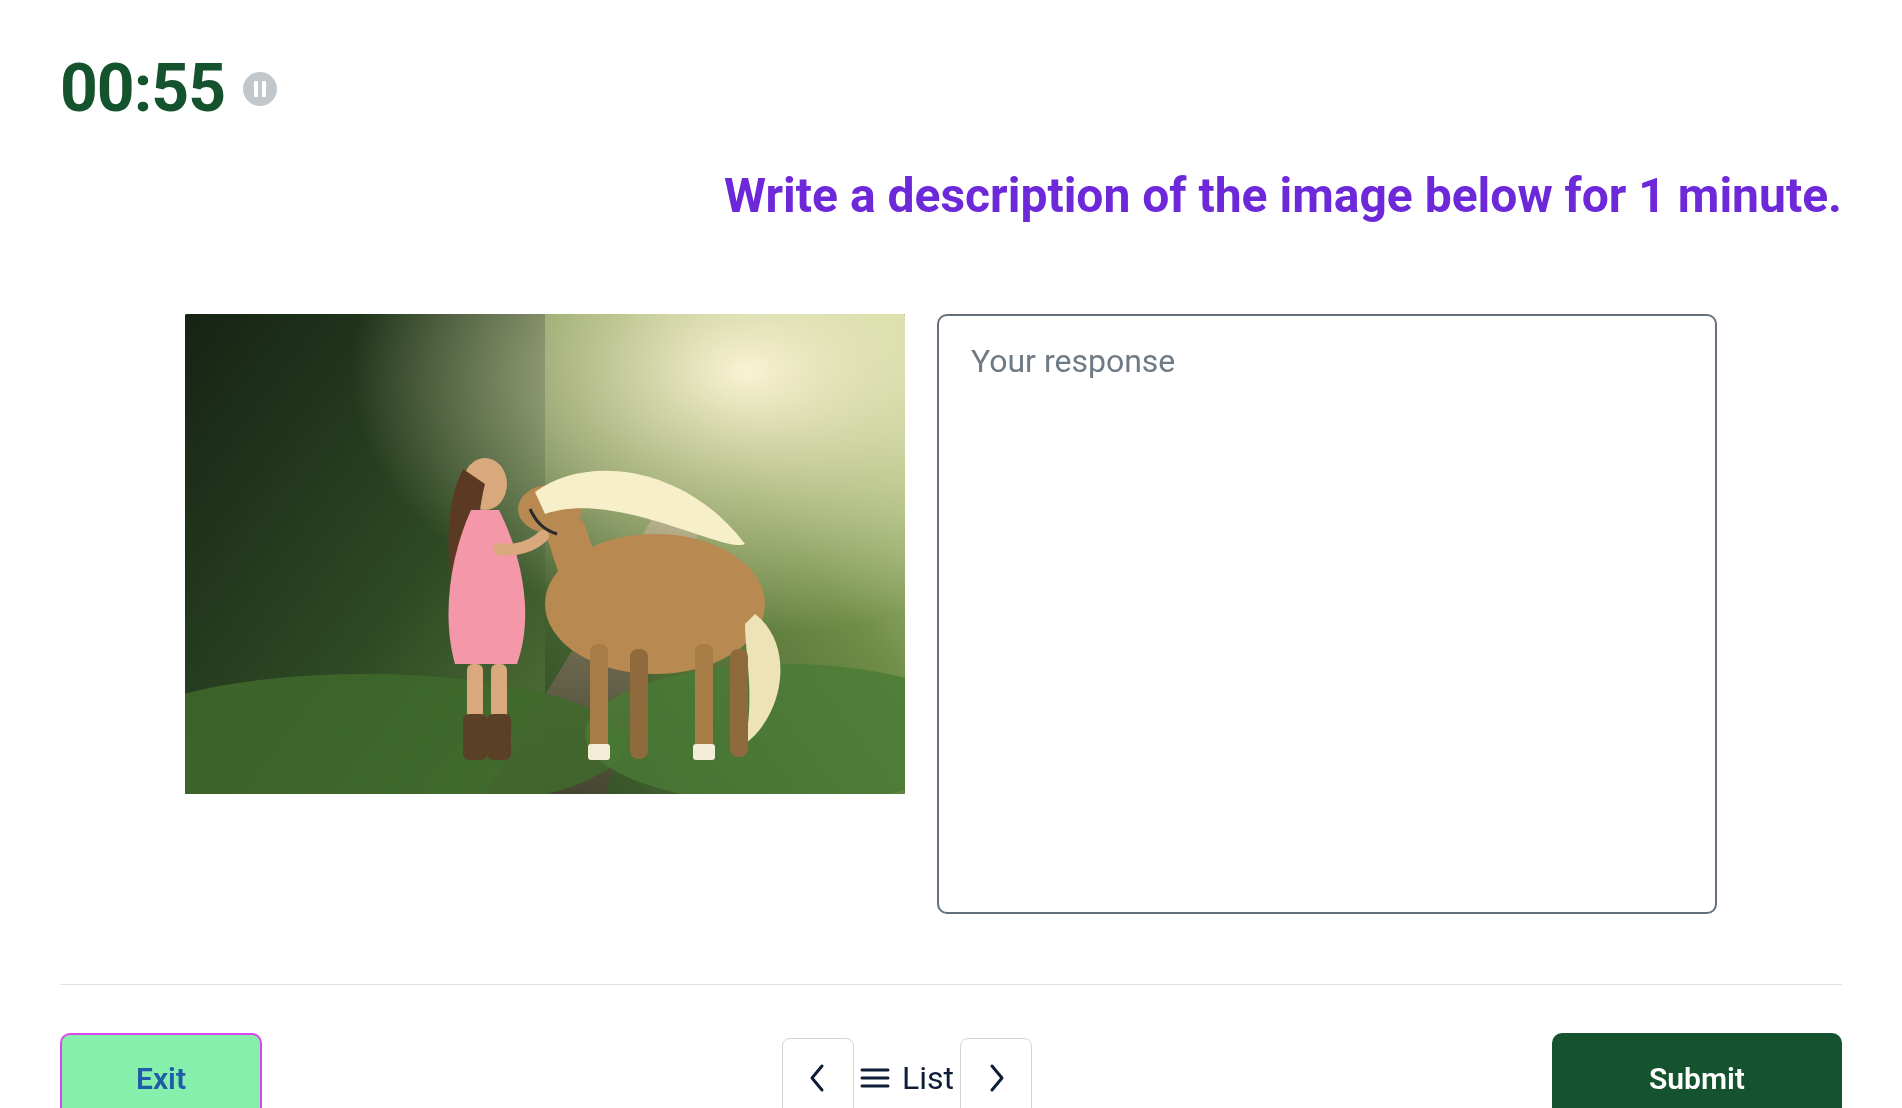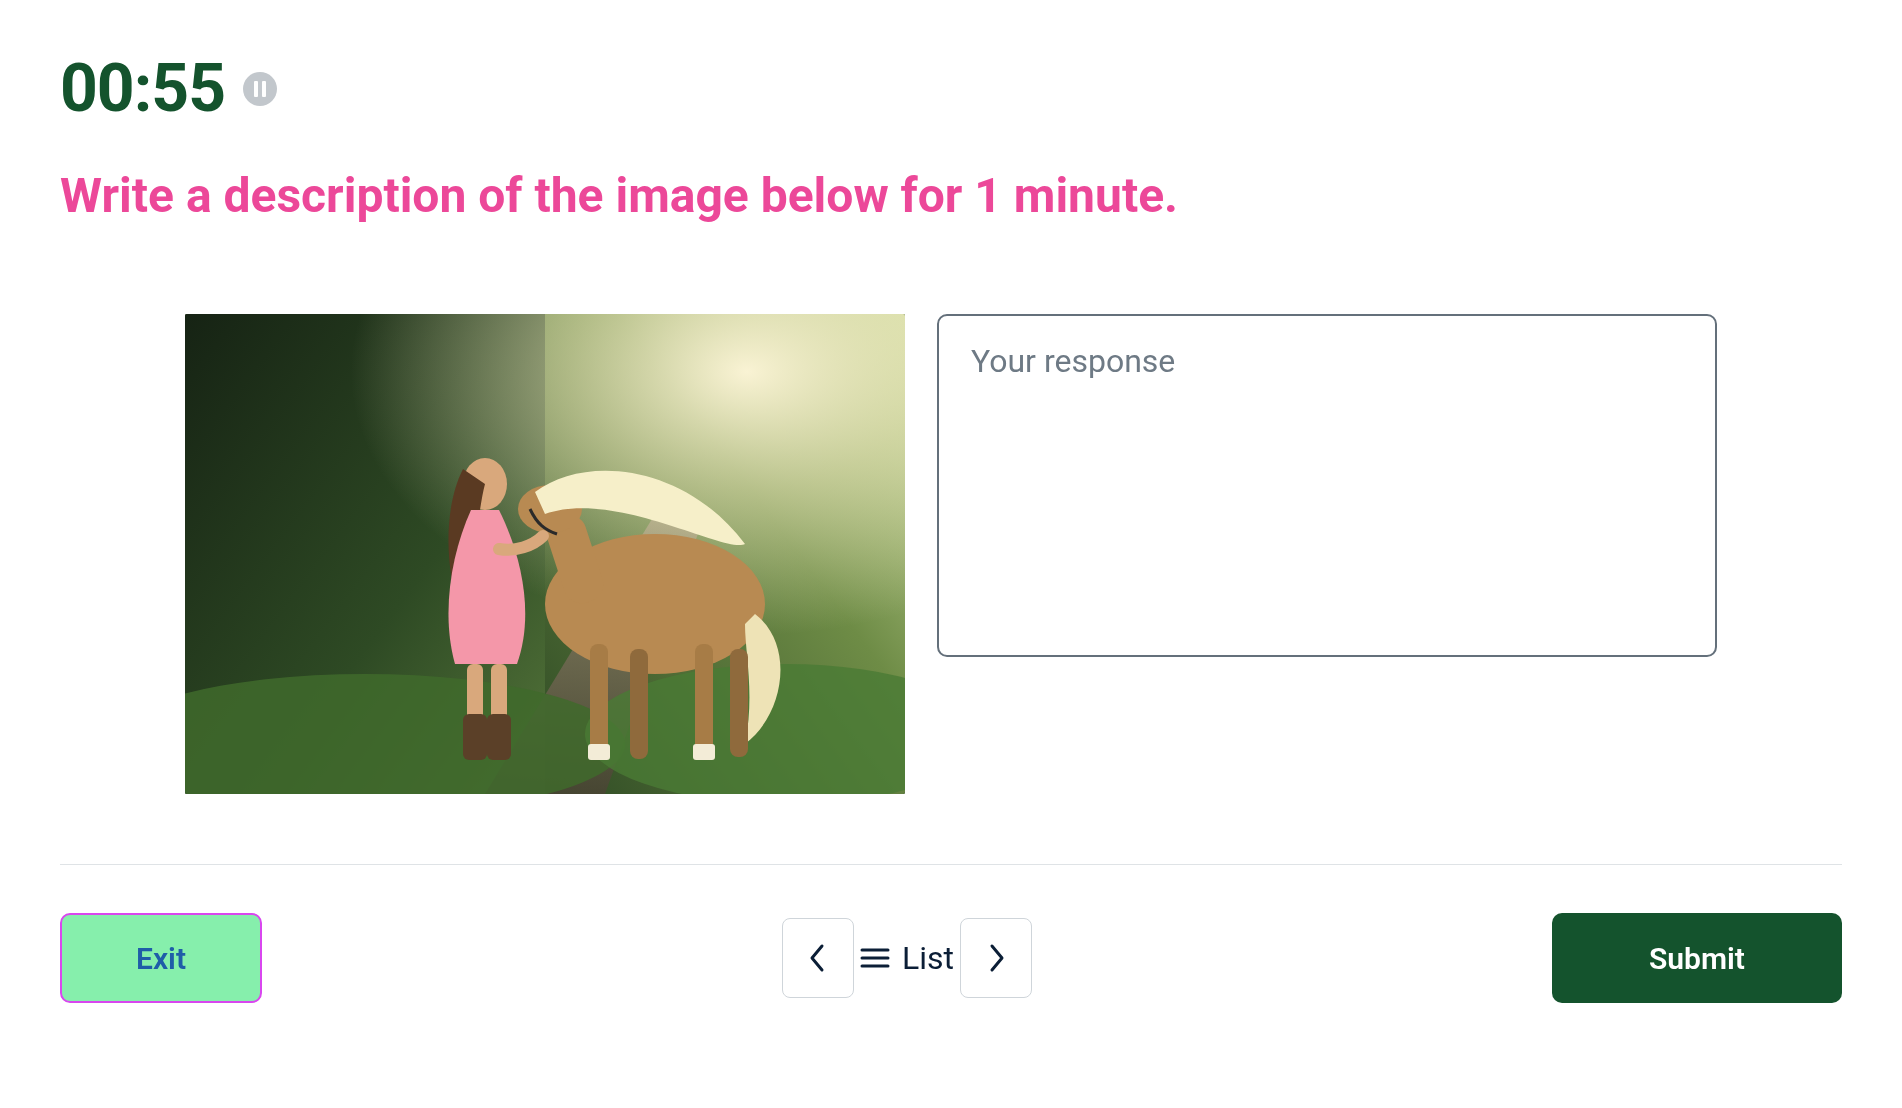--- a/index.html
+++ b/index.html
@@ -31,44 +31,44 @@
     height: 34px;
     border-radius: 50%;
     background: #c2c7cc;
     display: flex;
     align-items: center;
     justify-content: center;
     cursor: pointer;
   }
   .pause-icon svg { display: block; }
   .prompt {
-    text-align: left;
+    text-align: right;
     font-size: 48px;
     font-weight: 700;
-    color: #ec4899;
+    color: #6d28d9;
     margin-bottom: 90px;
   }
   .content-row {
     display: flex;
     justify-content: center;
     gap: 32px;
     margin-bottom: 70px;
   }
   .image-panel {
     width: 720px;
     height: 480px;
     border-radius: 2px;
     overflow: hidden;
     position: relative;
     background: linear-gradient(120deg,#2a3c24 0%,#3c552f 25%,#7a8a50 45%,#e8e2c0 55%,#6b7a42 70%,#2f4124 100%);
   }
   .image-panel svg { width: 100%; height: 100%; display: block; }
   .response-panel {
     width: 780px;
-    height: 343px;
+    height: 600px;
   }
   .response-input {
     width: 100%;
     height: 100%;
     border: 2px solid #64707b;
     border-radius: 10px;
     padding: 26px 32px;
     font-size: 32px;
     color: #0b1e36;
     font-family: inherit;

